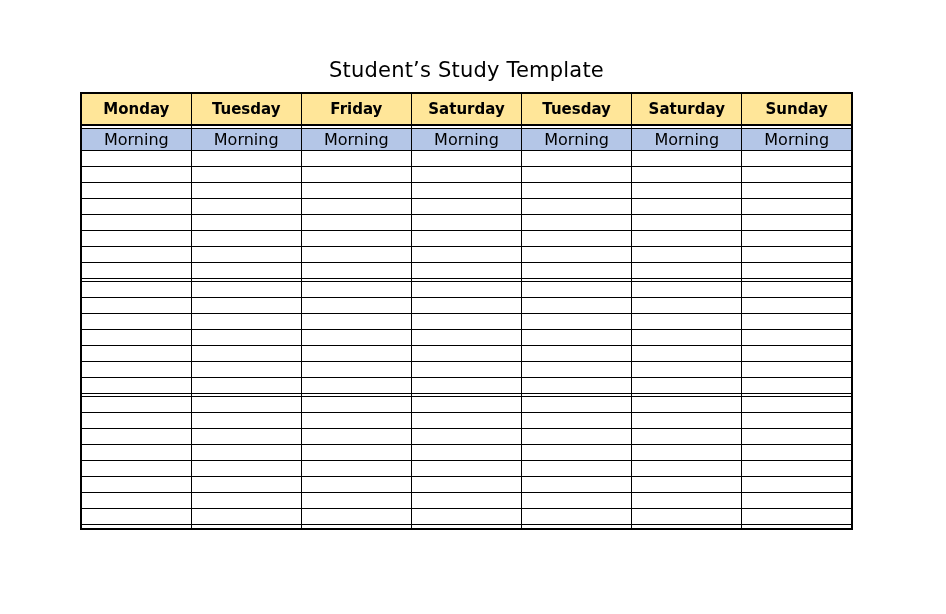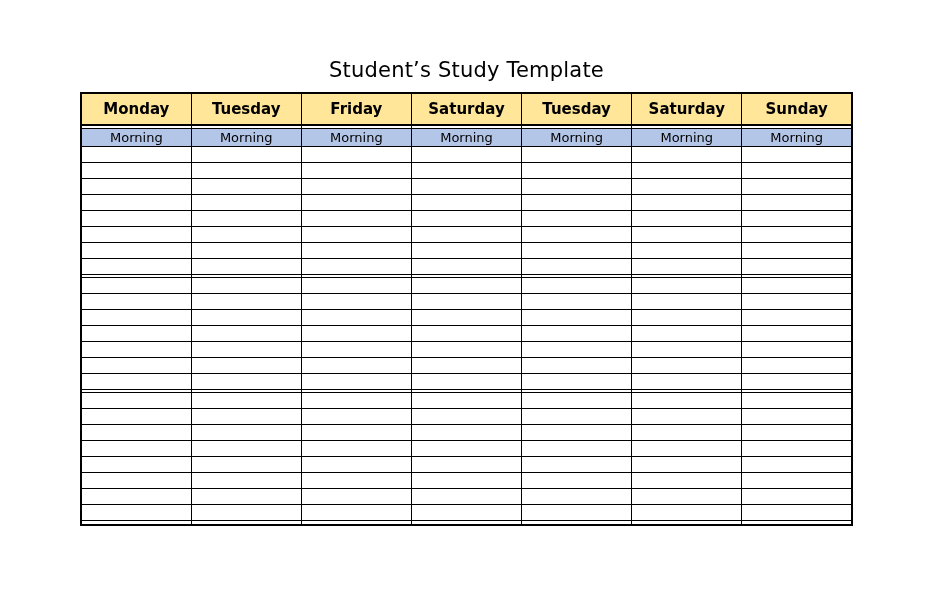--- a/index.html
+++ b/index.html
@@ -46,21 +46,21 @@
   table.study th {
     height: 30px;
     background: var(--header-bg, #FFE699);
     font-size: 15px;
     font-weight: bold;
     border-bottom-width: 2px;
   }
   tr.band td {
     height: 15px;
     background: var(--band-bg, #B4C6E7);
-    font-size: 13px;
+    font-size: 16px;
     padding: 1px 4px;
   }
   tr.empty td {
     height: 15px;
     background: #FFFFFF;
   }
   tr.spacer td {
     border-top: none;
     border-bottom: none;
     background: #FFFFFF;

